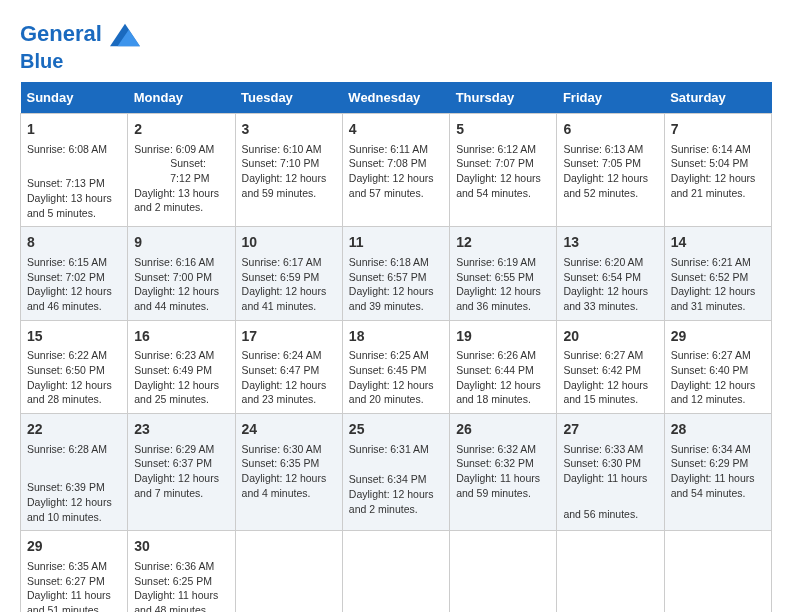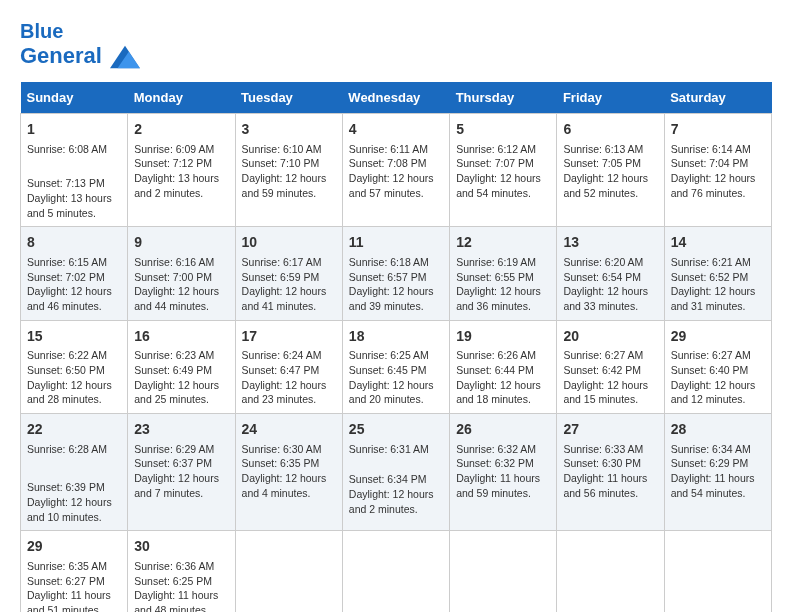--- a/index.html
+++ b/index.html
@@ -83,28 +83,28 @@
     .empty-cell {
       background-color: #f9f9f9;
     }
   </style>
 </head>
 <body>
 
 <div class="header-area">
   <div class="logo">
     <div>
-      <div class="logo-text" style="color:#1a6abf;font-size:20px;">Blue</div>
       <div class="logo-text">
         <span>General</span>
         <svg class="logo-icon" viewBox="0 0 40 30" xmlns="http://www.w3.org/2000/svg" style="display:inline-block;vertical-align:middle;margin-left:2px;">
           <polygon points="0,30 20,0 40,30" fill="#1a6abf"></polygon>
           <polygon points="10,30 25,8 40,30" fill="#4da6ff" opacity="0.7"></polygon>
         </svg>
       </div>
+      <div class="logo-text" style="color:#1a6abf;font-size:20px;">Blue</div>
     </div>
   </div>
   <div class="title-area">
     <div class="main-title"></div>
     <div class="subtitle"></div>
   </div>
 </div>
 
 <table>
   <thead>
@@ -123,21 +123,21 @@
         <td>
           <span class="day-num">1</span>
           <span style="display: block;">Sunrise: 6:08 AM</span>
           <span style="display: block; margin-top: 20px;">Sunset: 7:13 PM</span>
           <span style="display: block;">Daylight: 13 hours</span>
           <span style="display: block;">and 5 minutes.</span>
         </td>
         <td>
           <span class="day-num">2</span>
           <span style="display: block;">Sunrise: 6:09 AM</span>
-          <span style="display: block;">Sunset: 7:12 PM</span>
+          <span style="display: block; margin-left: 36px;">Sunset: 7:12 PM</span>
           <span style="display: block;">Daylight: 13 hours</span>
           <span style="display: block;">and 2 minutes.</span>
         </td>
         <td>
           <span class="day-num">3</span>
           <span style="display: block;">Sunrise: 6:10 AM</span>
           <span style="display: block;">Sunset: 7:10 PM</span>
           <span style="display: block;">Daylight: 12 hours</span>
           <span style="display: block;">and 59 minutes.</span>
         </td>
@@ -158,23 +158,23 @@
         <td>
           <span class="day-num">6</span>
           <span style="display: block;">Sunrise: 6:13 AM</span>
           <span style="display: block;">Sunset: 7:05 PM</span>
           <span style="display: block;">Daylight: 12 hours</span>
           <span style="display: block;">and 52 minutes.</span>
         </td>
         <td>
           <span class="day-num">7</span>
           <span style="display: block;">Sunrise: 6:14 AM</span>
-          <span style="display: block;">Sunset: 7:04 PM</span>
-          <span style="display: block;">Daylight: 12 hours</span>
-          <span style="display: block;">and 76 minutes.</span>
+          <span style="display: block;">Sunset: 5:04 PM</span>
+          <span style="display: block;">Daylight: 12 hours</span>
+          <span style="display: block;">and 21 minutes.</span>
         </td>
       </tr>
       <tr>
         <td>
           <span class="day-num">8</span>
           <span style="display: block;">Sunrise: 6:15 AM</span>
           <span style="display: block;">Sunset: 7:02 PM</span>
           <span style="display: block;">Daylight: 12 hours</span>
           <span style="display: block;">and 46 minutes.</span>
         </td>
@@ -306,21 +306,21 @@
           <span style="display: block;">Sunrise: 6:32 AM</span>
           <span style="display: block;">Sunset: 6:32 PM</span>
           <span style="display: block;">Daylight: 11 hours</span>
           <span style="display: block;">and 59 minutes.</span>
         </td>
         <td>
           <span class="day-num">27</span>
           <span style="display: block;">Sunrise: 6:33 AM</span>
           <span style="display: block;">Sunset: 6:30 PM</span>
           <span style="display: block;">Daylight: 11 hours</span>
-          <span style="display: block;">and 56 minutes.</span>
+          <span style="display: block; margin-top: 21px;">and 56 minutes.</span>
         </td>
         <td>
           <span class="day-num">28</span>
           <span style="display: block;">Sunrise: 6:34 AM</span>
           <span style="display: block;">Sunset: 6:29 PM</span>
           <span style="display: block;">Daylight: 11 hours</span>
           <span style="display: block;">and 54 minutes.</span>
         </td>
       </tr>
       <tr>

